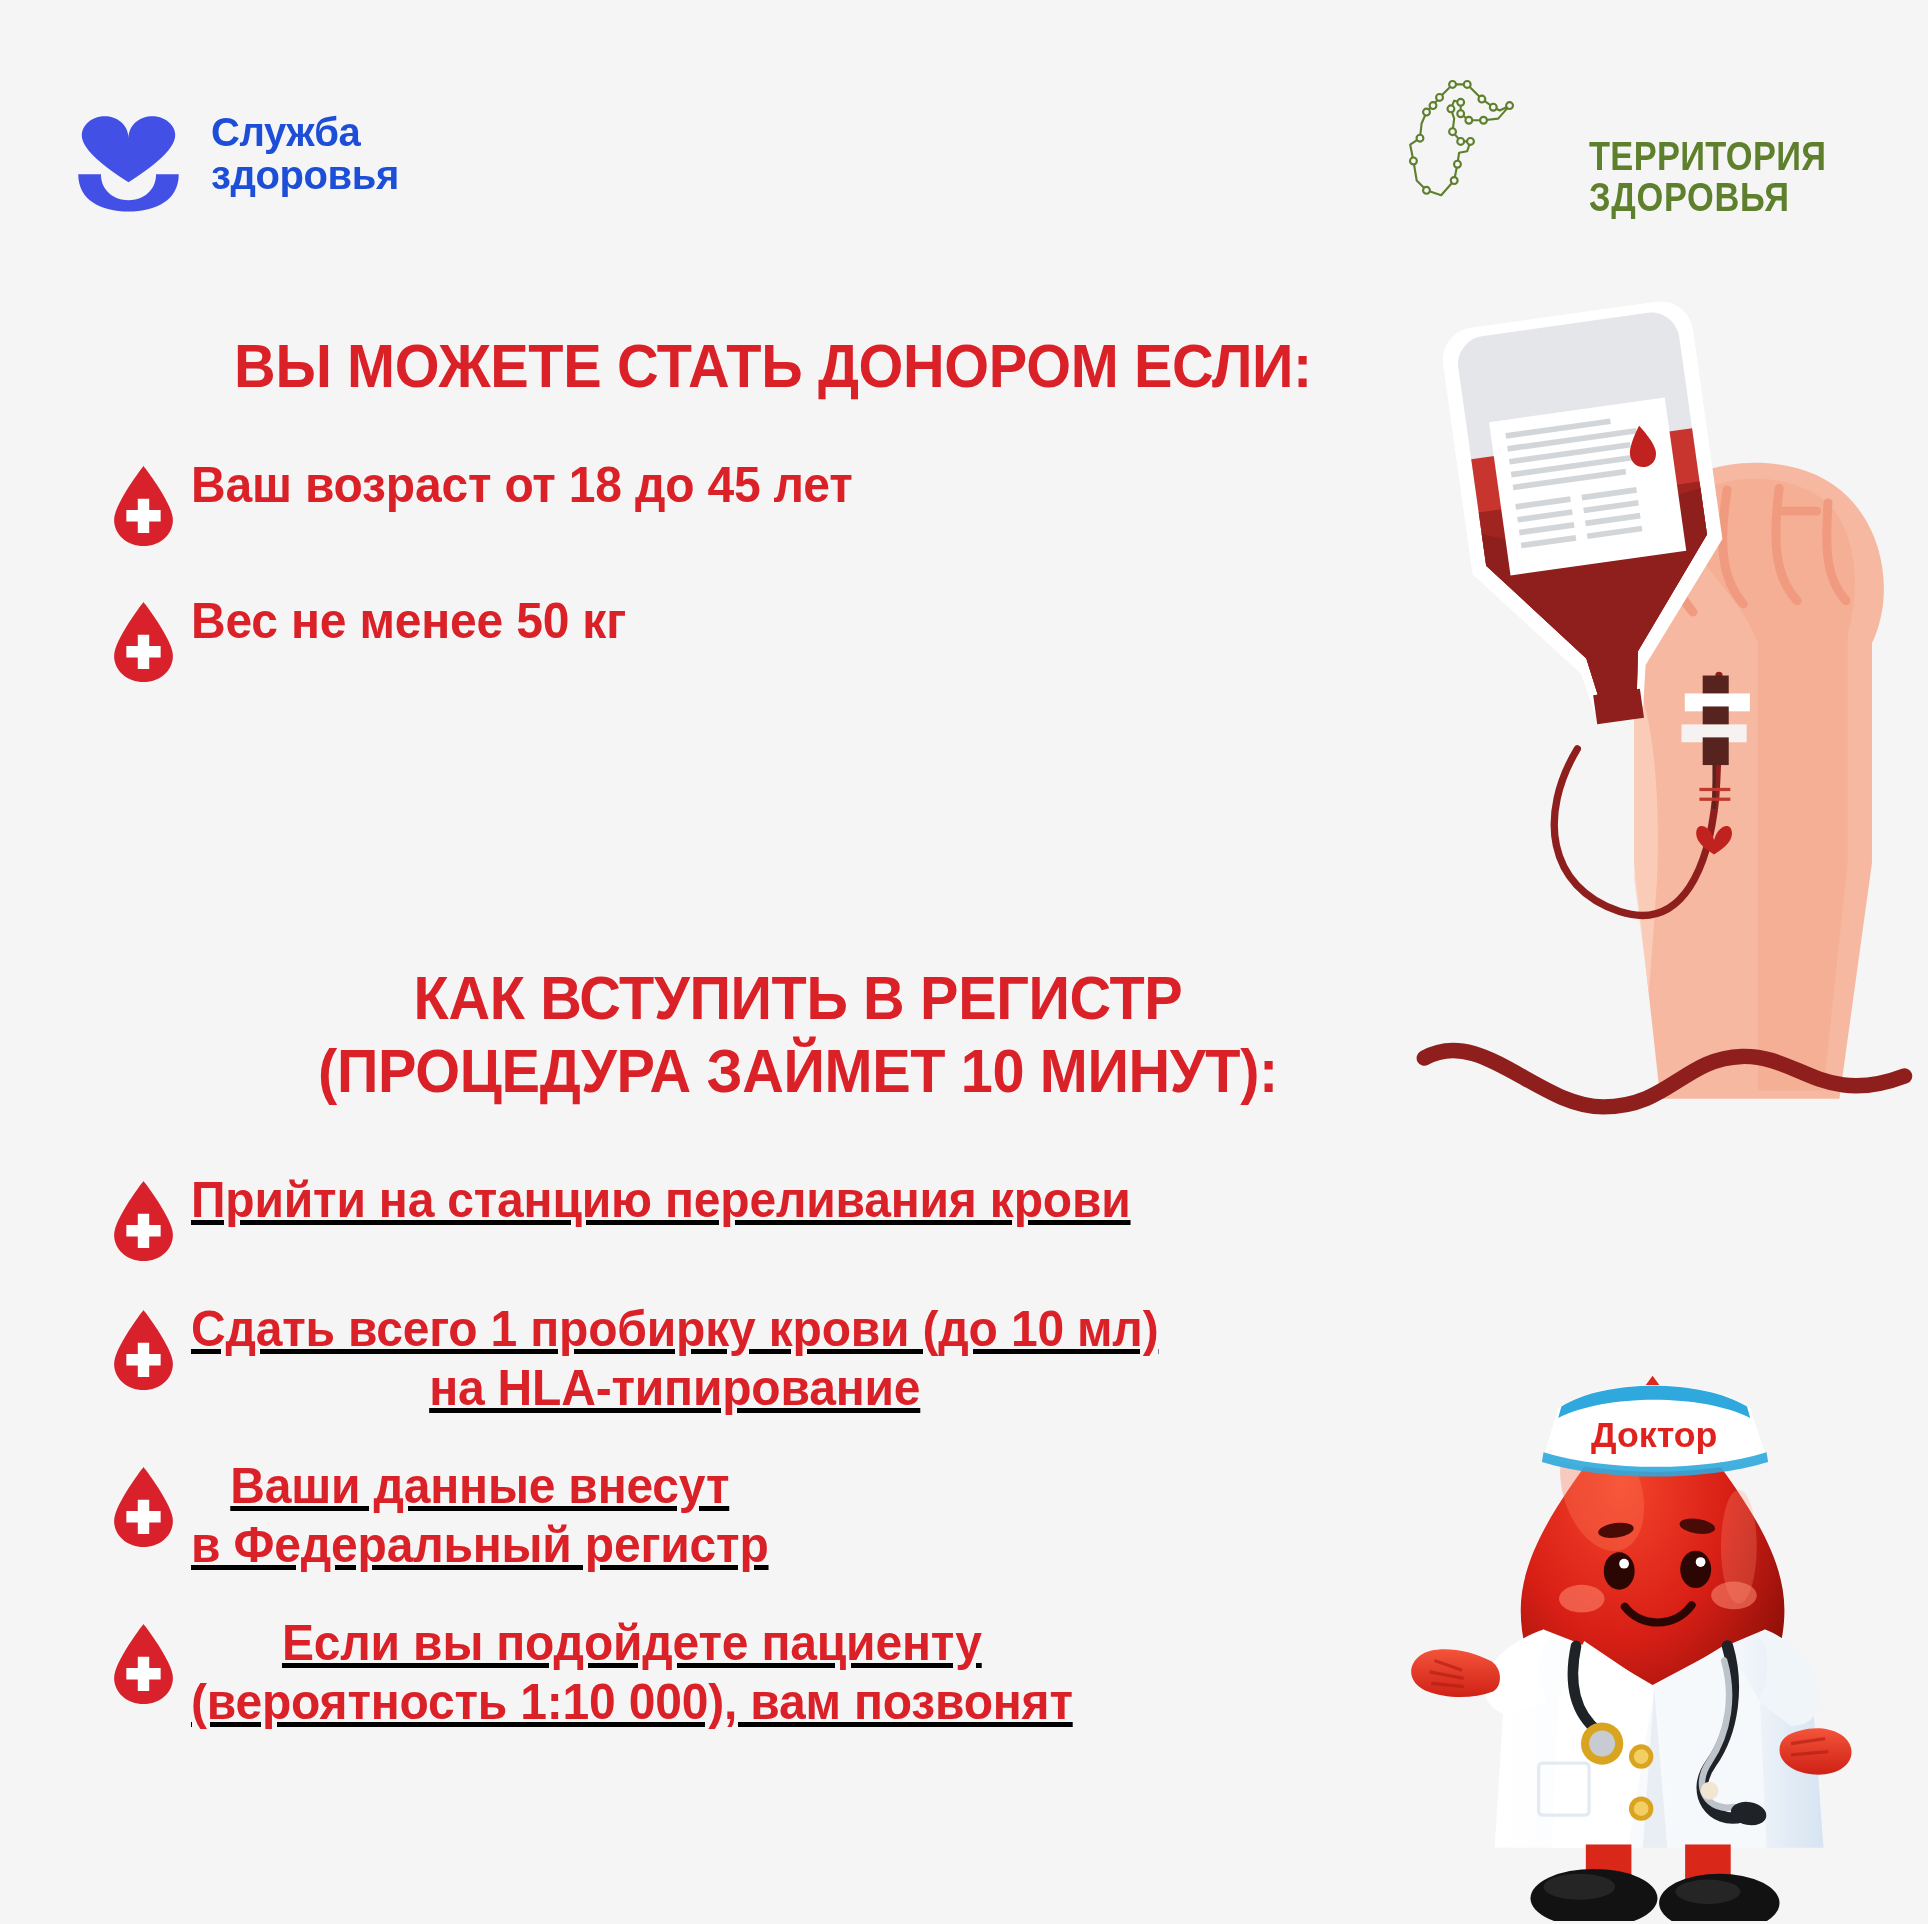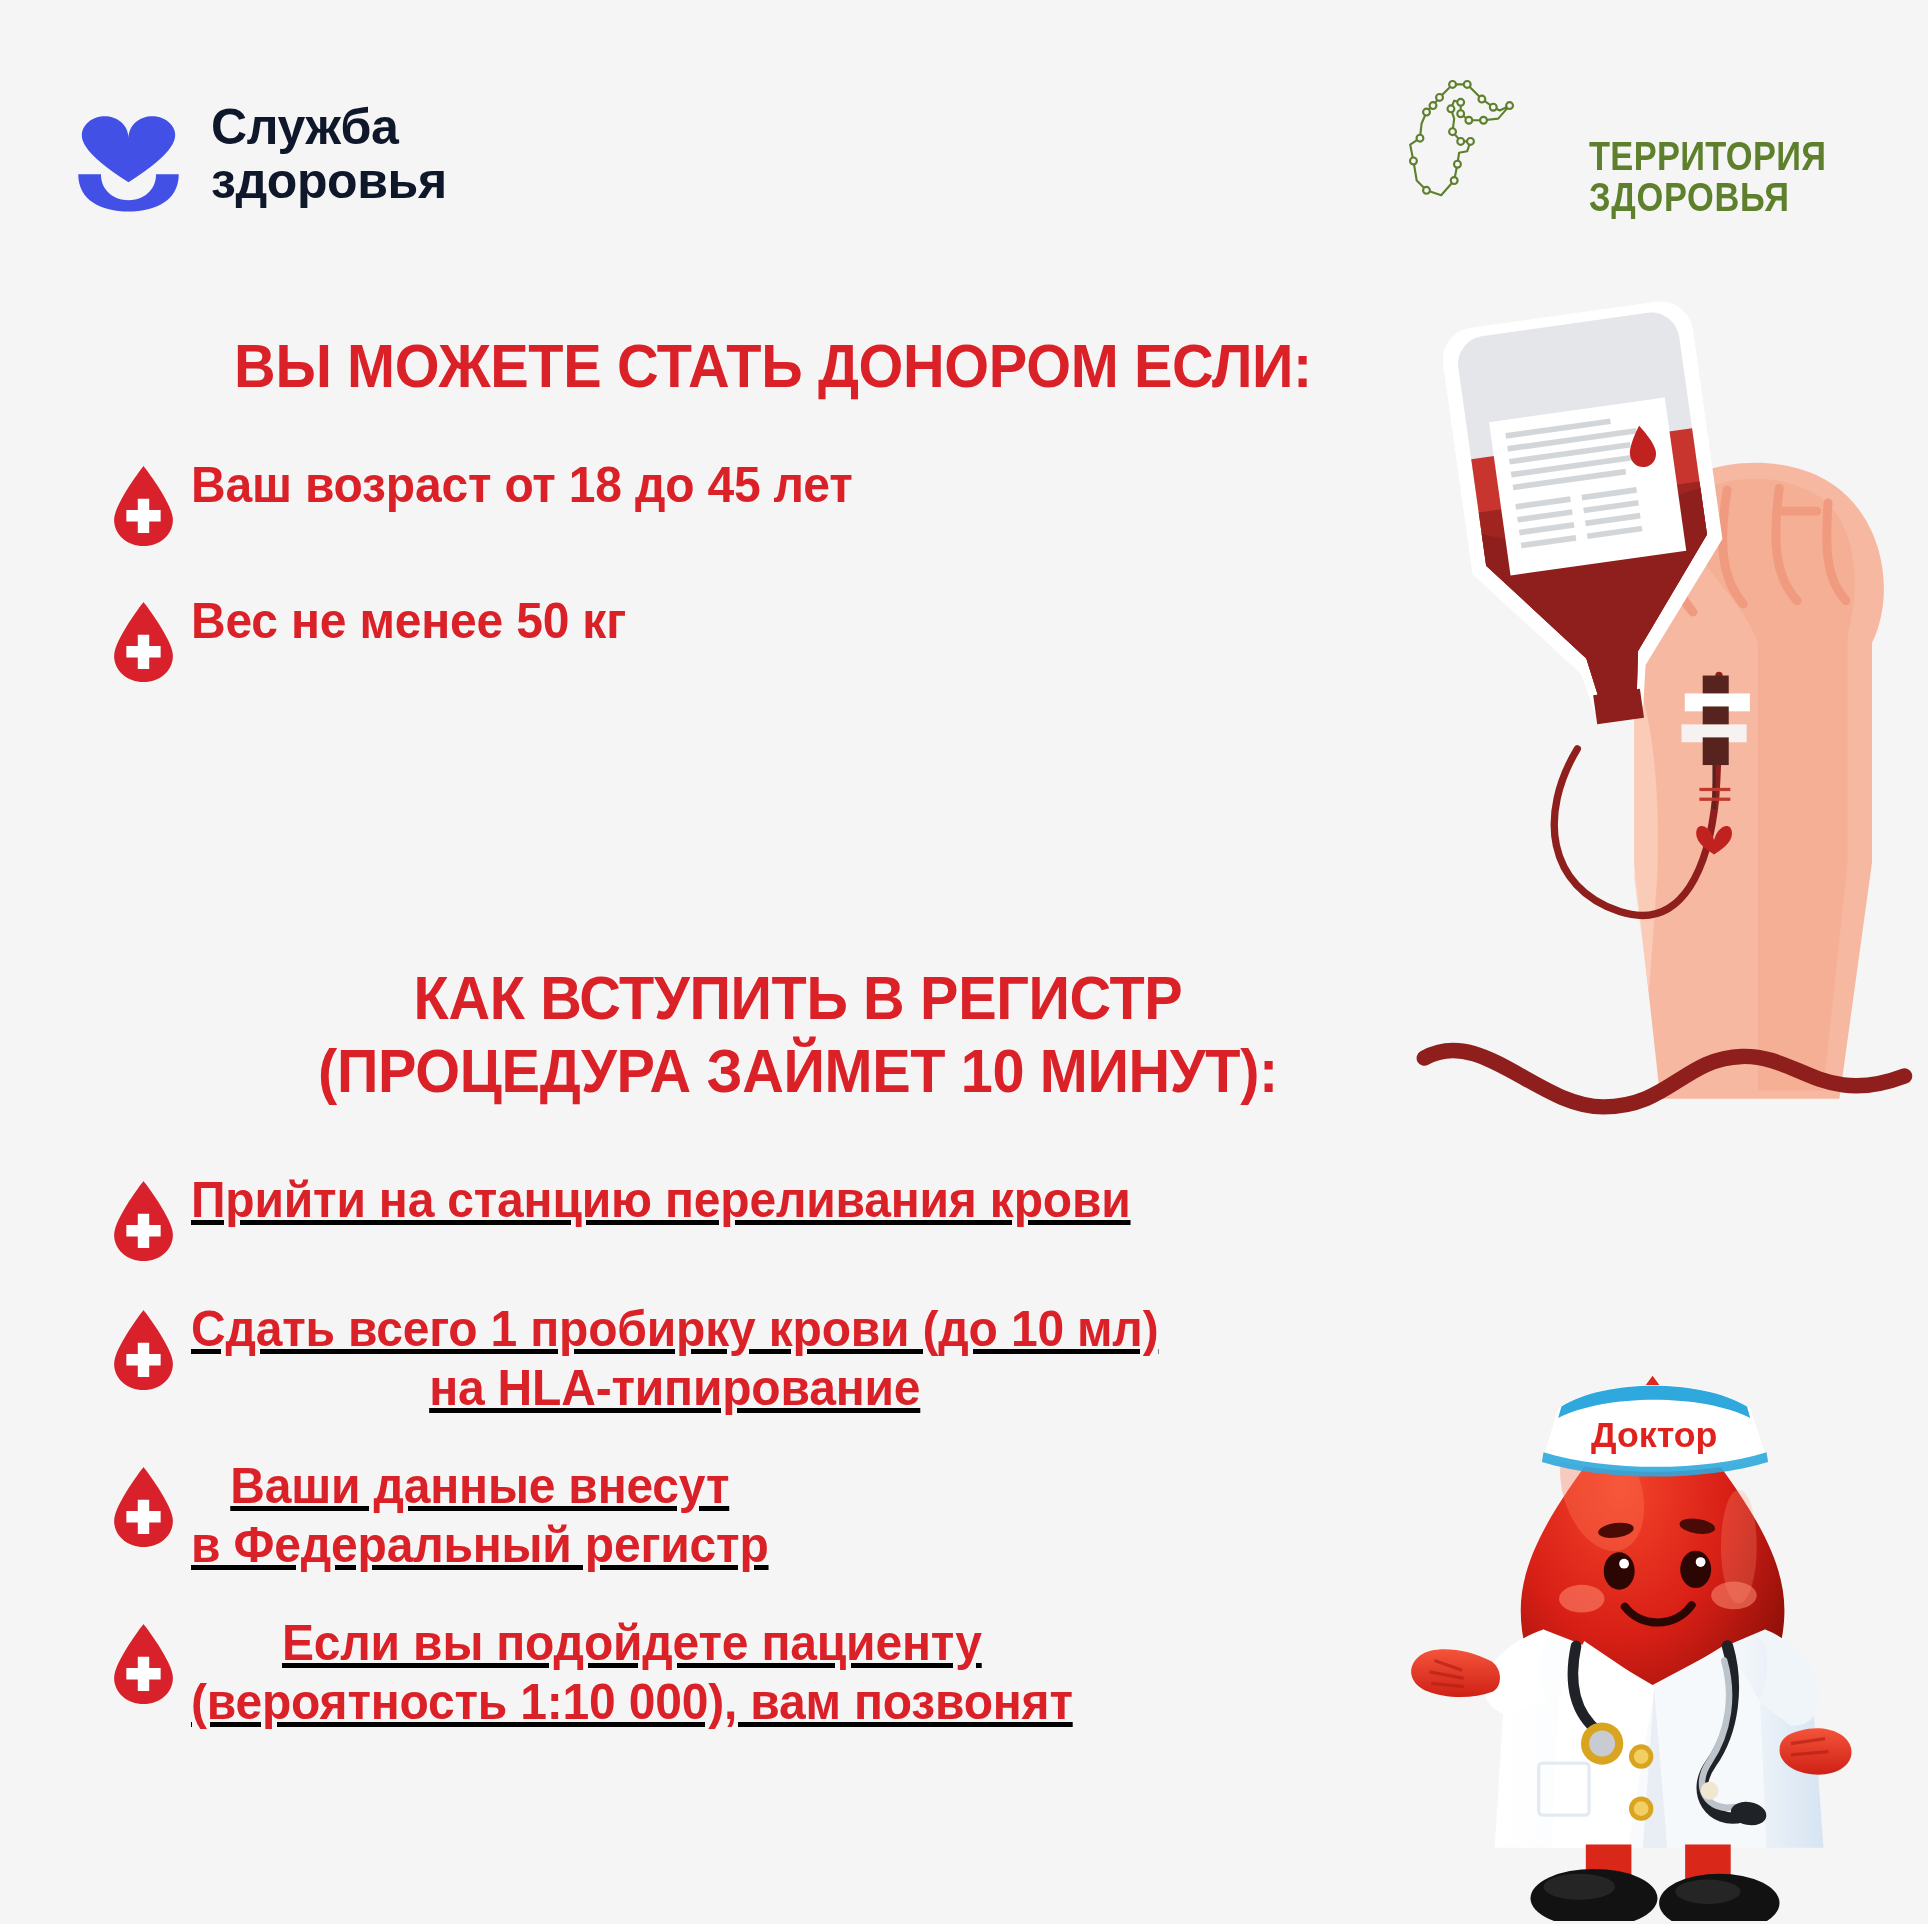--- a/index.html
+++ b/index.html
@@ -22,24 +22,24 @@
   .brand-left {
     position: absolute;
     left: 75px;
     top: 96px;
     display: flex;
     align-items: center;
     gap: 29px;
   }
   .brand-mark { width: 107px; height: 116px; display: block; }
   .brand-left-text {
-    font-size: 50px;
+    font-size: 40px;
     font-weight: bold;
     line-height: 1.08;
-    color: #0f172a;
+    color: #1d4ed8;
     letter-spacing: -0.4px;
   }
 
   .brand-right {
     position: absolute;
     right: 64px;
     top: 73px;
     display: flex;
     align-items: flex-end;
     gap: 24px;

